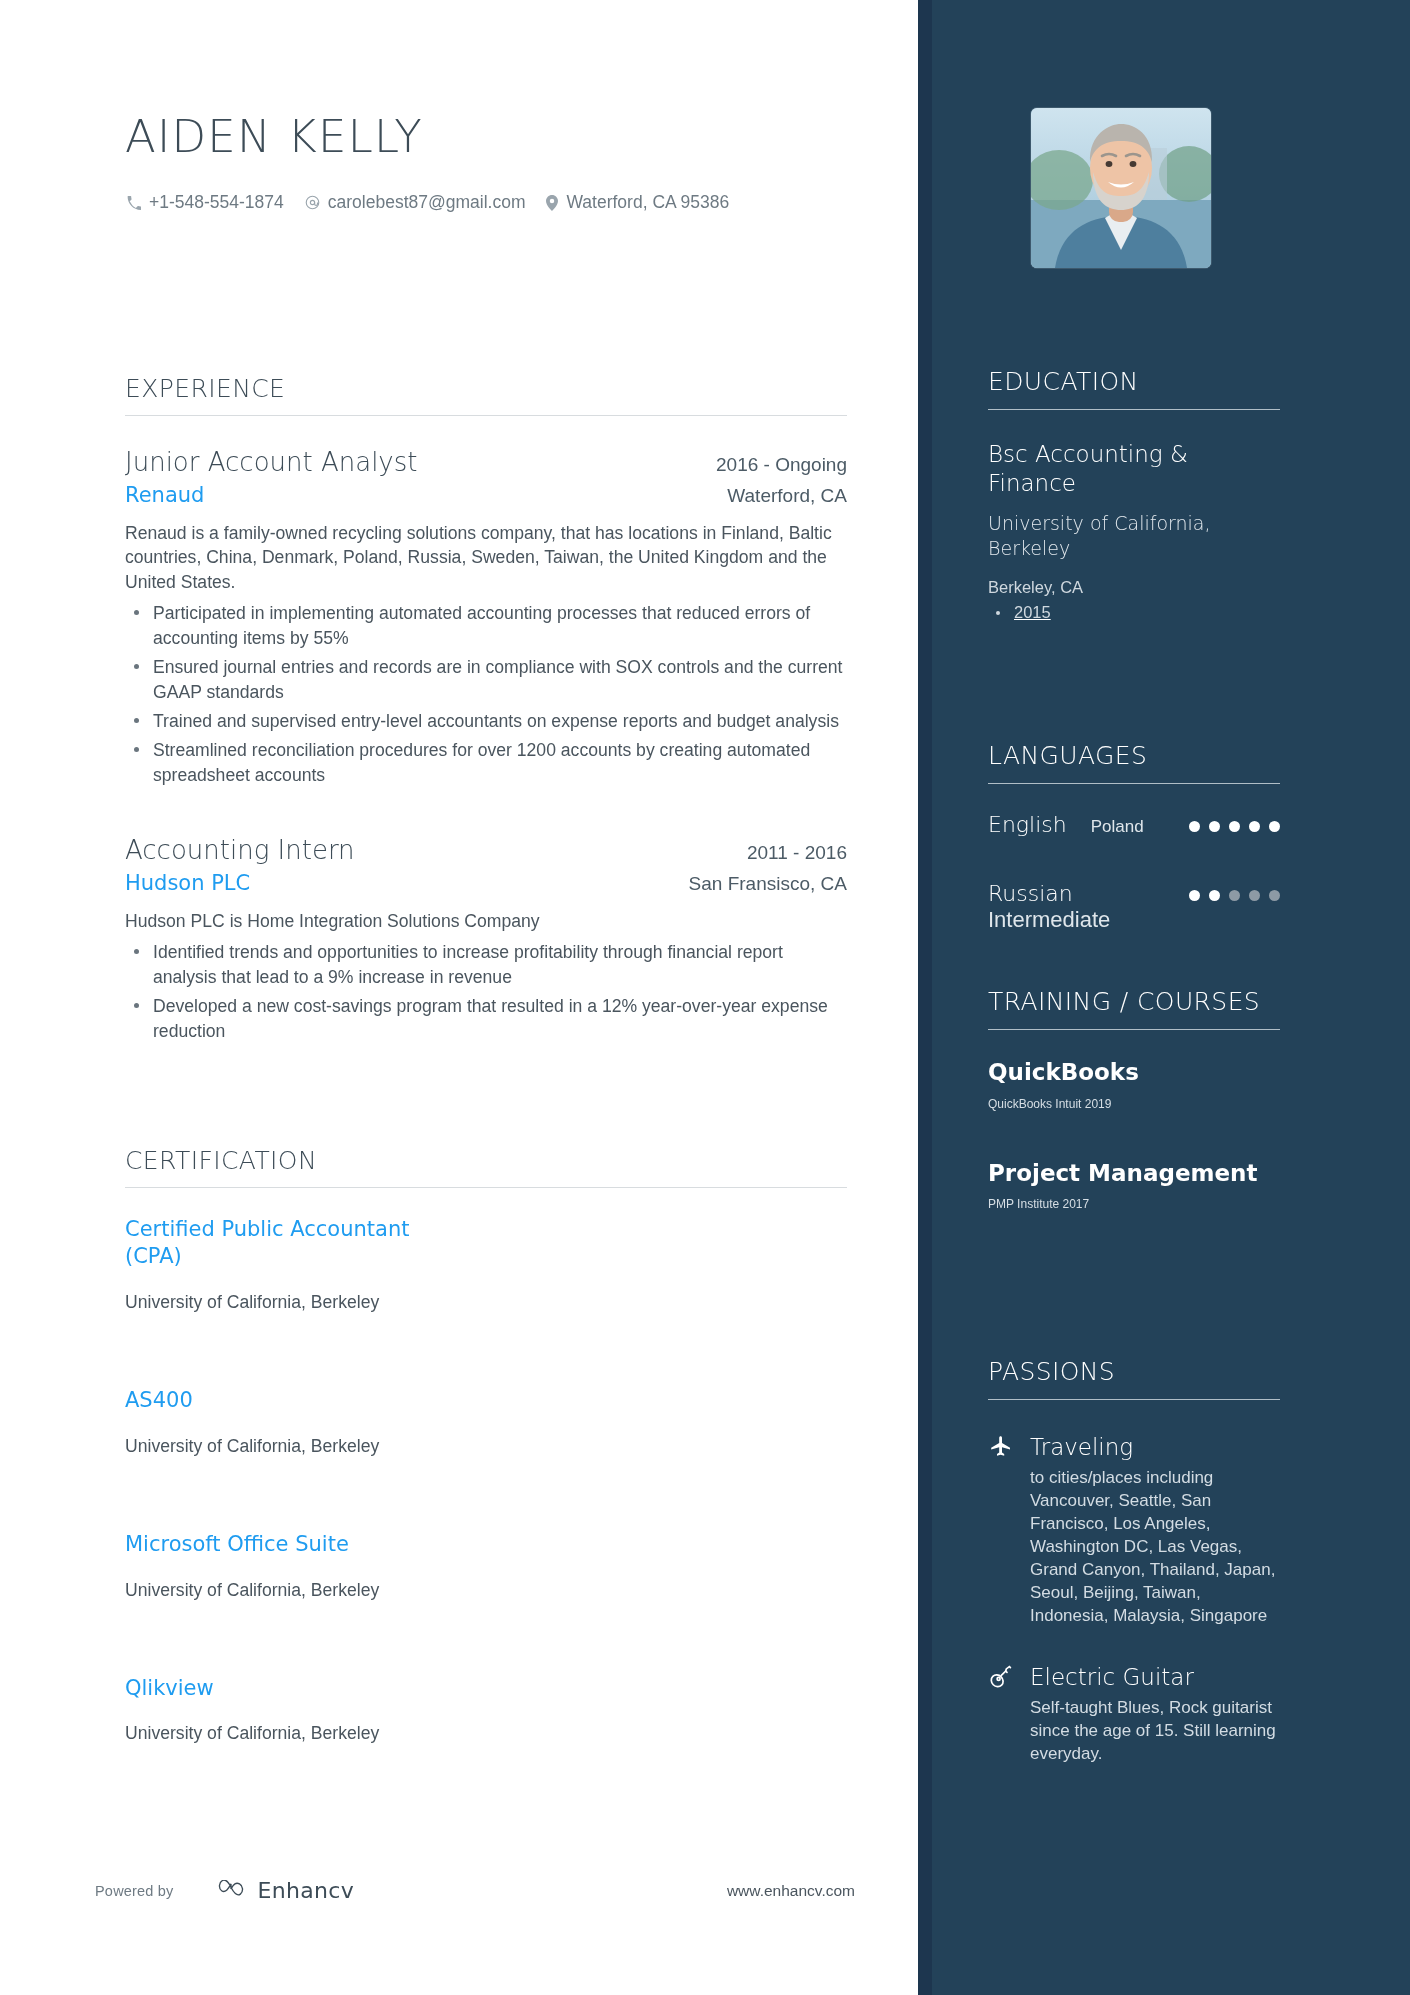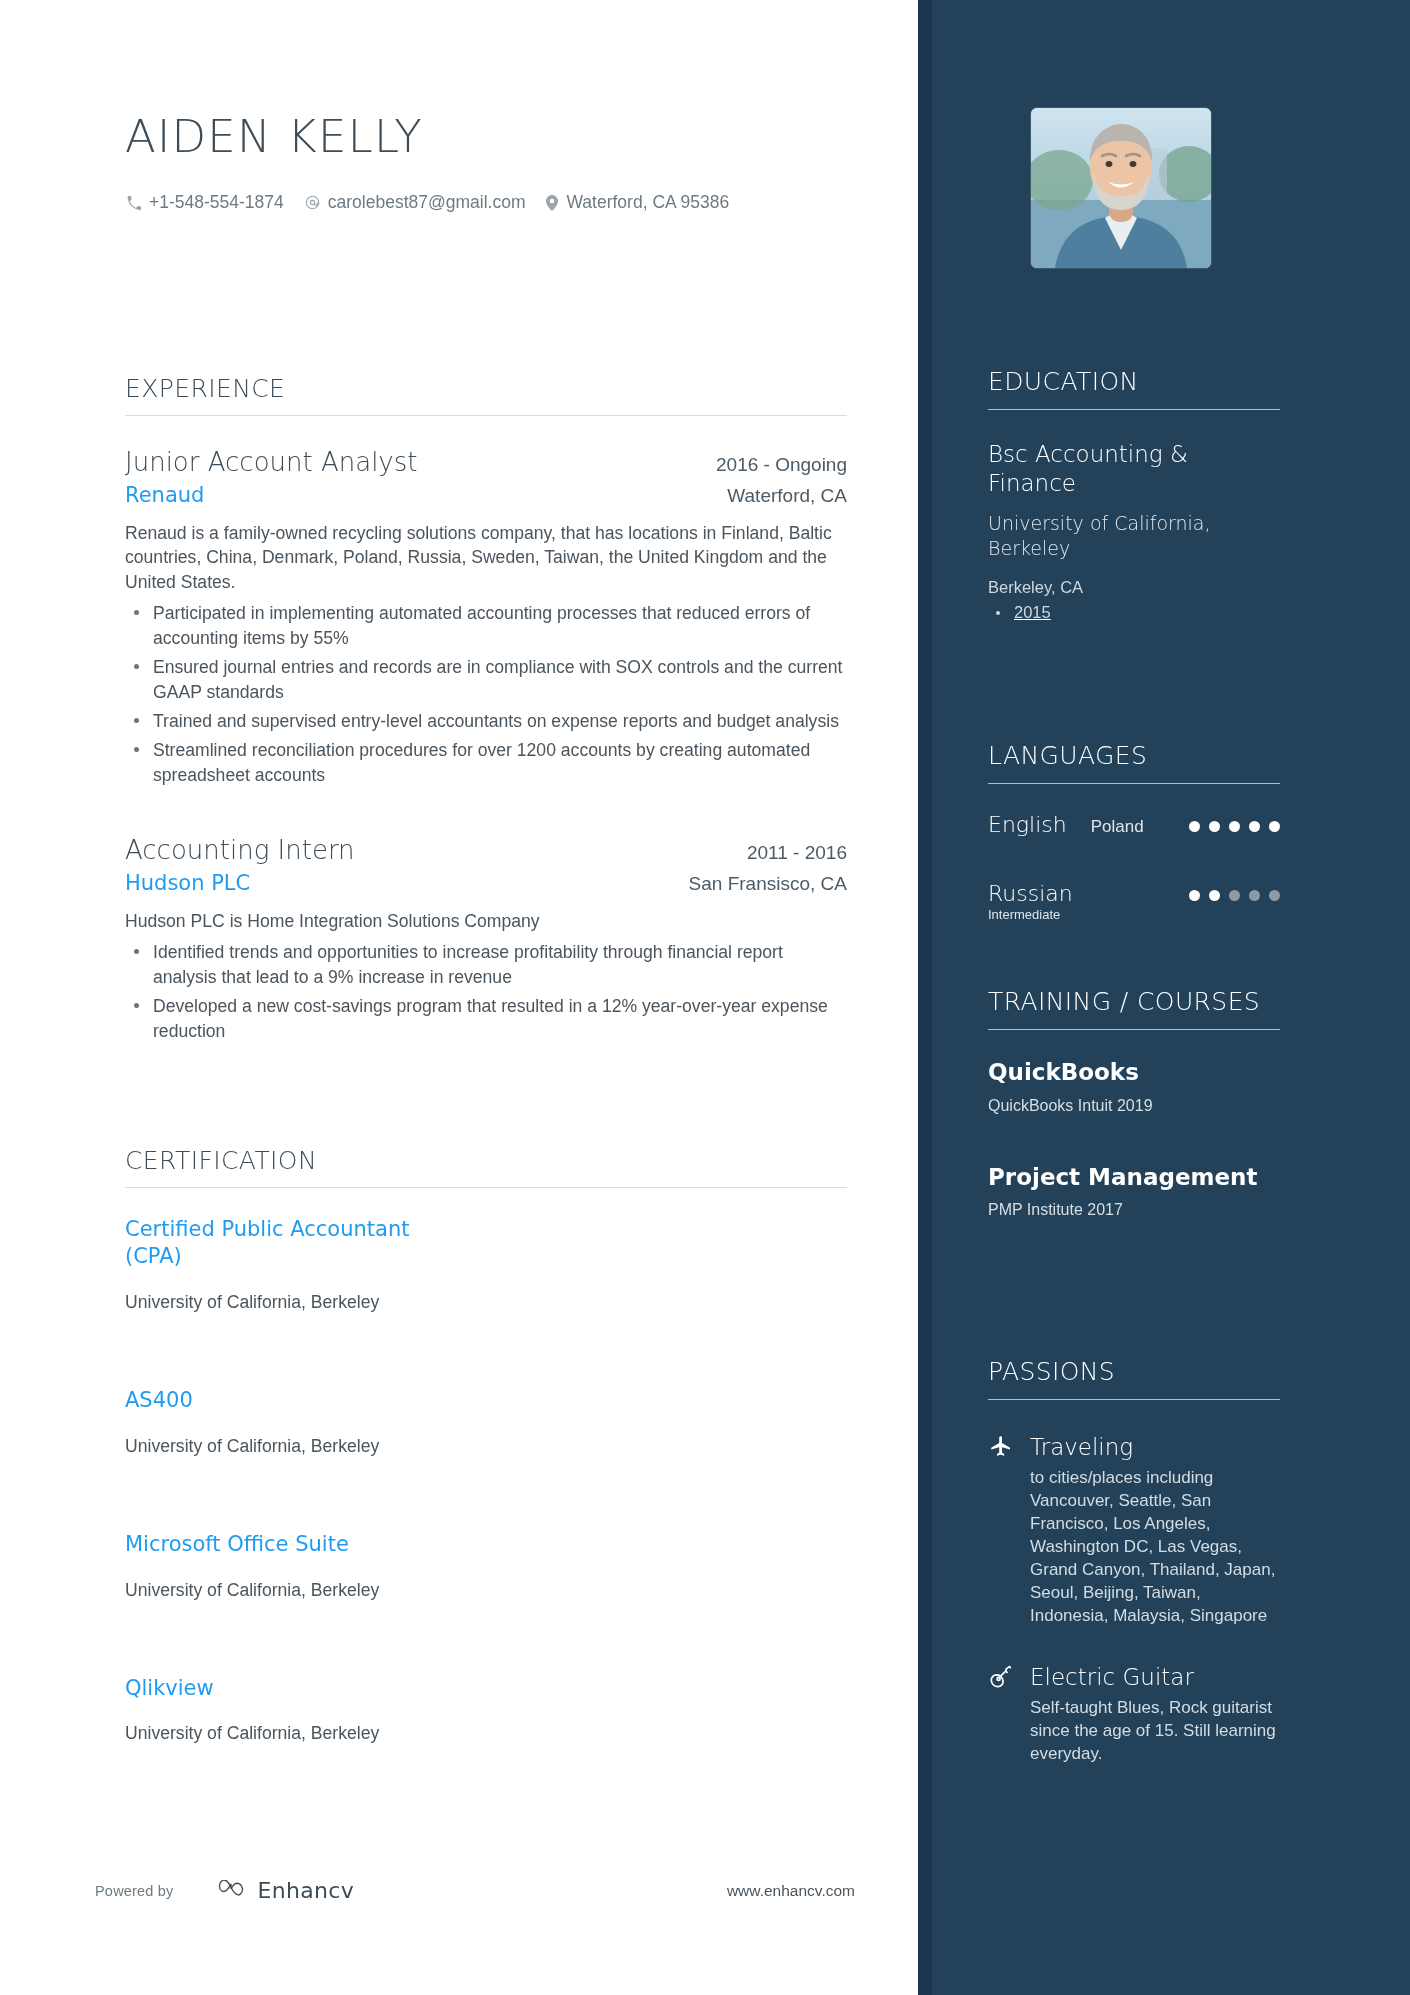--- a/index.html
+++ b/index.html
@@ -98,28 +98,28 @@
   .edu-school{font-size:19px;color:#e3e9ee;line-height:1.34;margin-top:12px;font-family:"DejaVu Sans", sans-serif;font-weight:300;}
   .edu-loc{font-size:16.5px;color:#cfd8df;margin-top:16px;}
   .edu-years{list-style:none;margin:6px 0 0 0;padding:0;text-decoration:underline;}
   .edu-years li{position:relative;padding-left:26px;font-size:16.5px;color:#cfd8df;margin-top:4px;}
   .edu-years li:before{content:"";position:absolute;left:8px;top:8px;width:4px;height:4px;border-radius:50%;background:#cfd8df;}
 
   .lang{margin-top:28px;}
   .lang-row{display:flex;align-items:baseline;}
   .lang-name{font-family:"DejaVu Sans", sans-serif;font-weight:300;font-size:22px;color:#fff;}
   .lang-level{font-size:17px;color:#dfe6eb;margin-left:24px;}
-  .lang-level-below{font-size:13px;color:#dfe6eb;margin-top:1px;}
+  .lang-level-below{font-size:22px;color:#dfe6eb;margin-top:1px;}
   .dots{margin-left:auto;display:flex;gap:9px;align-items:center;}
   .dot{width:11px;height:11px;border-radius:50%;background:#ffffff;}
   .dot.off{background:#8d9aa5;}
 
   .tc-item{margin-top:28px;}
   .tc-name{font-family:"DejaVu Sans", sans-serif;font-weight:700;font-size:23px;color:#fff;line-height:1.25;}
-  .tc-org{font-size:16px;color:#d7dfe5;margin-top:10px;}
+  .tc-org{font-size:12px;color:#d7dfe5;margin-top:10px;}
 
   .pas-item{margin-top:28px;}
   .pas-top{display:flex;align-items:center;gap:16px;}
   .pas-icon{width:26px;display:flex;justify-content:center;}
   .pas-title{font-family:"DejaVu Sans", sans-serif;font-weight:300;font-size:23px;color:#fff;}
   .pas-desc{font-size:17px;color:#d3dce3;line-height:1.36;margin-top:6px;margin-left:42px;}
 </style>
 </head>
 <body>
 

